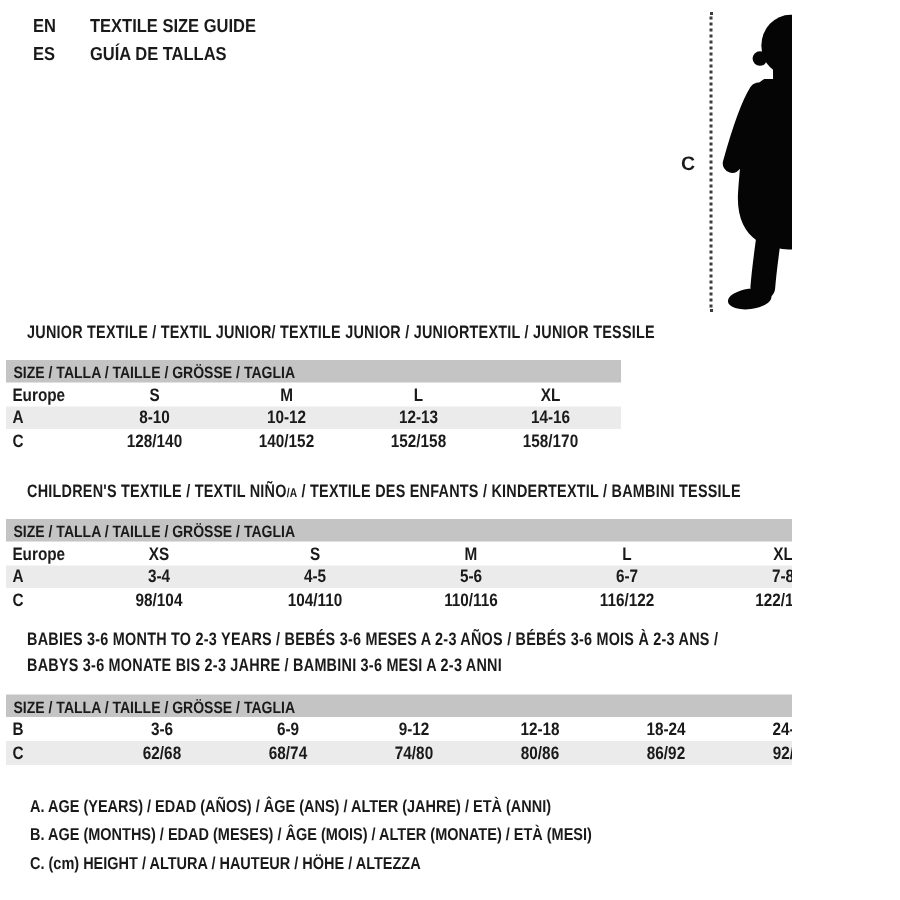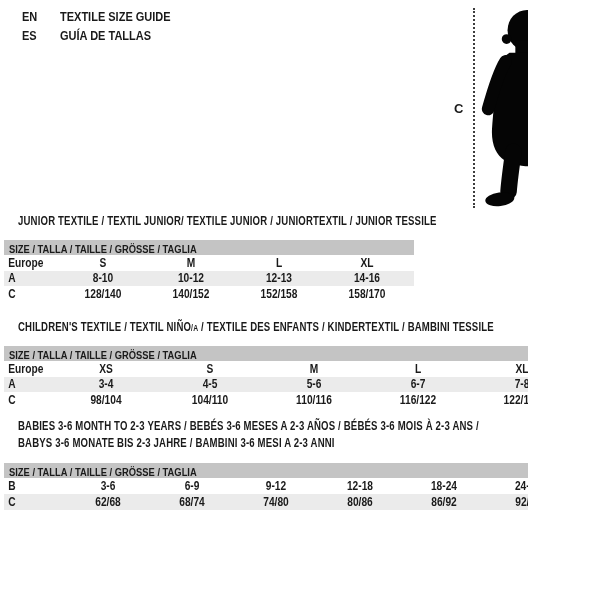--- a/index.html
+++ b/index.html
@@ -169,14 +169,19 @@
       <div class="tc">62/68</div>
       <div class="tc">68/74</div>
       <div class="tc">74/80</div>
       <div class="tc">80/86</div>
       <div class="tc">86/92</div>
       <div class="tc">92/98</div>
       <div></div>
     </div>
   </div>
 
+  <div class="legend">
+    <div class="legend-line">A. AGE (YEARS) / EDAD (AÑOS) / ÂGE (ANS) / ALTER (JAHRE) / ETÀ (ANNI)</div>
+    <div class="legend-line">B. AGE (MONTHS) / EDAD (MESES) / ÂGE (MOIS) / ALTER (MONATE) / ETÀ (MESI)</div>
+    <div class="legend-line">C. (cm) HEIGHT / ALTURA / HAUTEUR / HÖHE / ALTEZZA</div>
+  </div>
 
 </div>
 
 </body></html>

